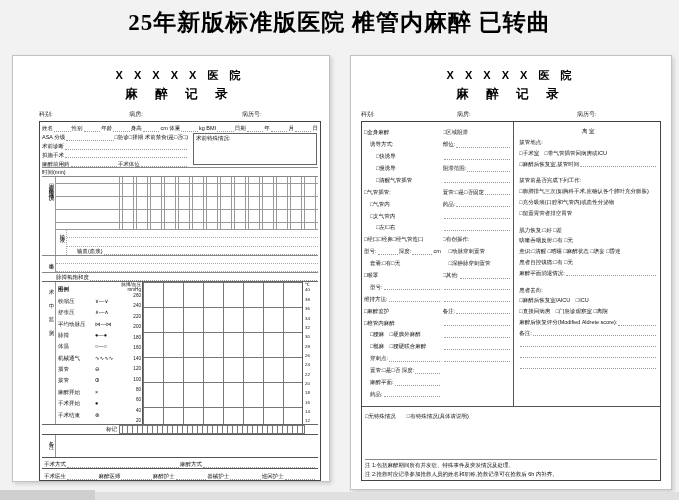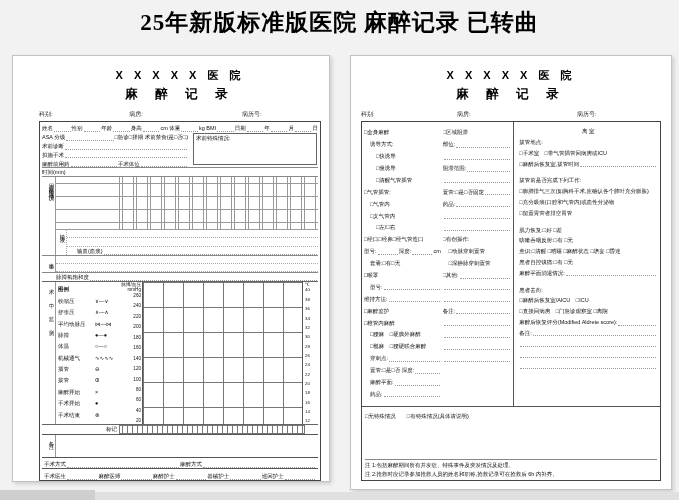--- a/index.html
+++ b/index.html
@@ -93,21 +93,21 @@
   .rspace{flex:1;}
   .notes{border-top:1px solid #888;padding-top:1px;}
   .notes .line{height:9px;align-items:center;}
   .band{position:absolute;bottom:0;left:0;width:100%;height:8px;background:#e0e0e0;}
   .band2{position:absolute;bottom:0;left:0;width:95px;height:10px;background:#cfcfcf;}
 </style>
 </head>
 <body>
 
 <div class="canvas">
-  <div class="main-title">25年新版标准版医院    麻醉记录   已转曲</div>
+  <div class="main-title">25年新版标准版医院    椎管内麻醉   已转曲</div>
 
   <div class="pages">
 
     <div class="page page-l">
       <div class="pg-in">
         <div class="hosp">X X X X X 医 院</div>
         <div class="ftitle">麻 醉 记 录</div>
         <div class="meta">
           <span>科别:</span>
           <span>病房:</span>

